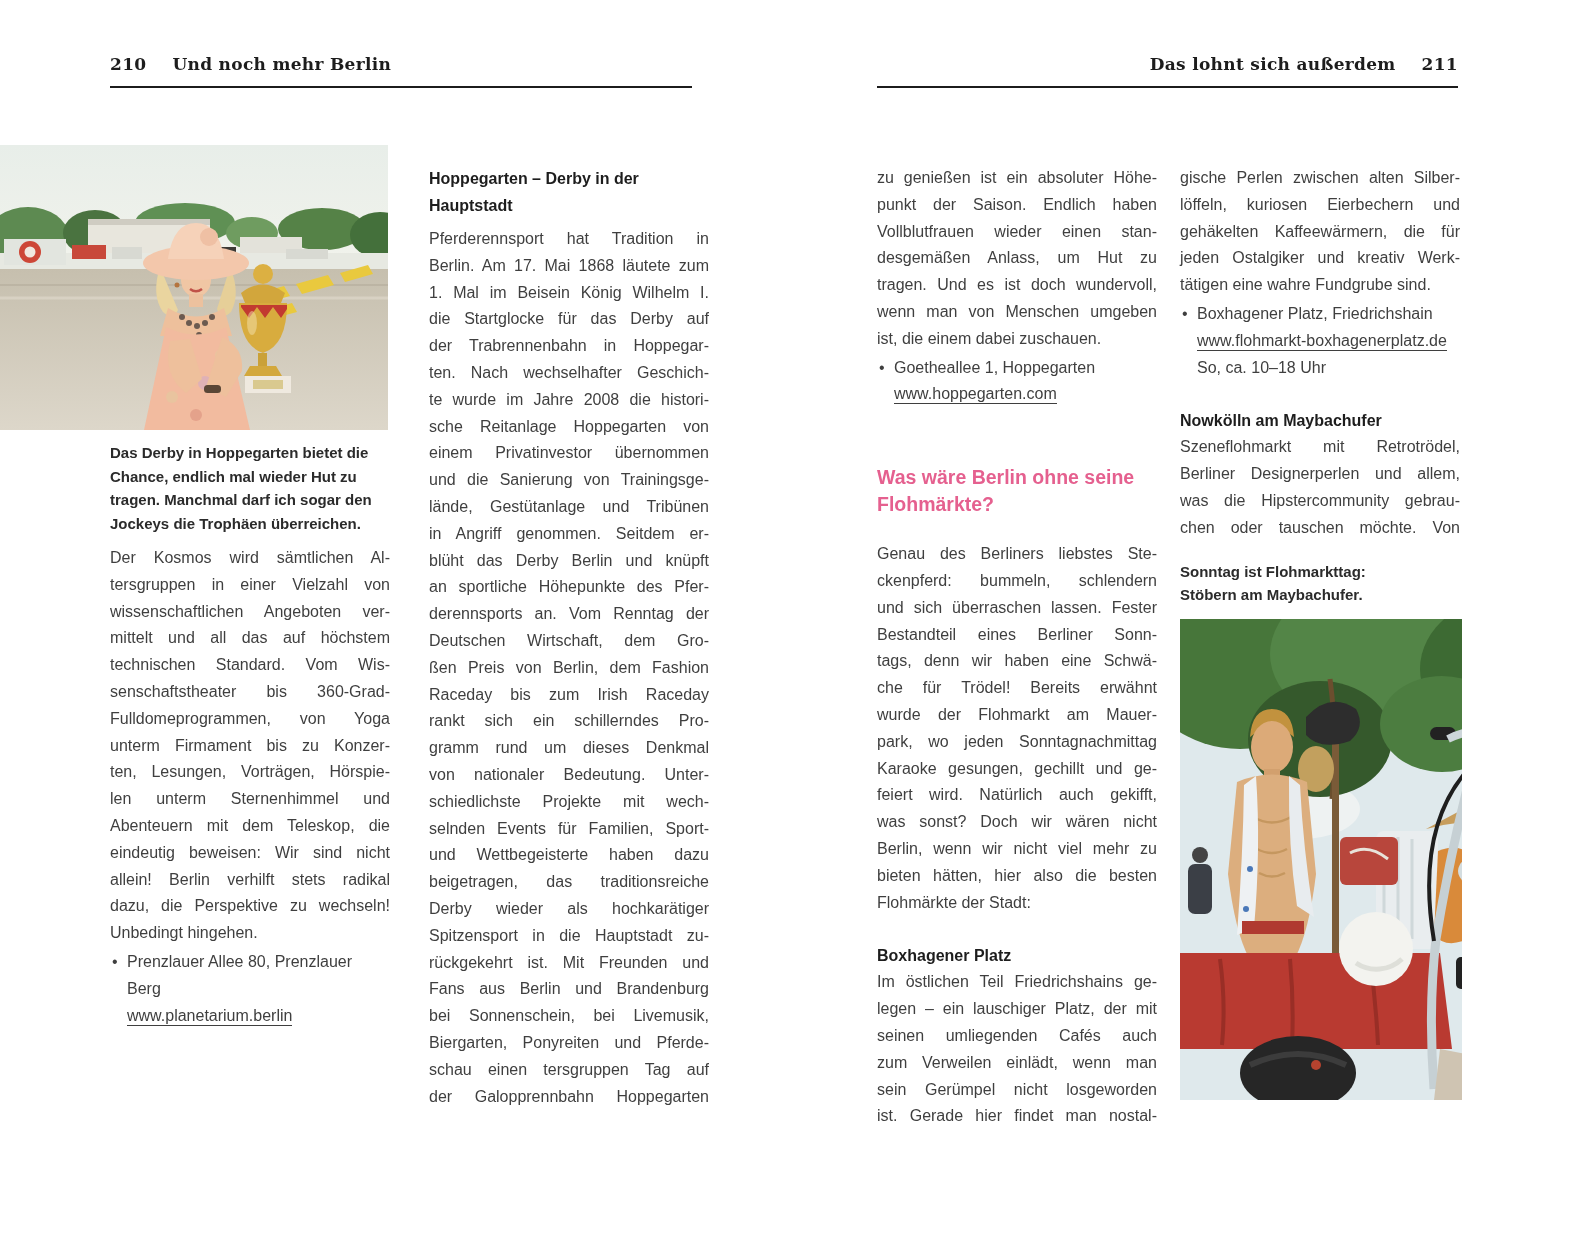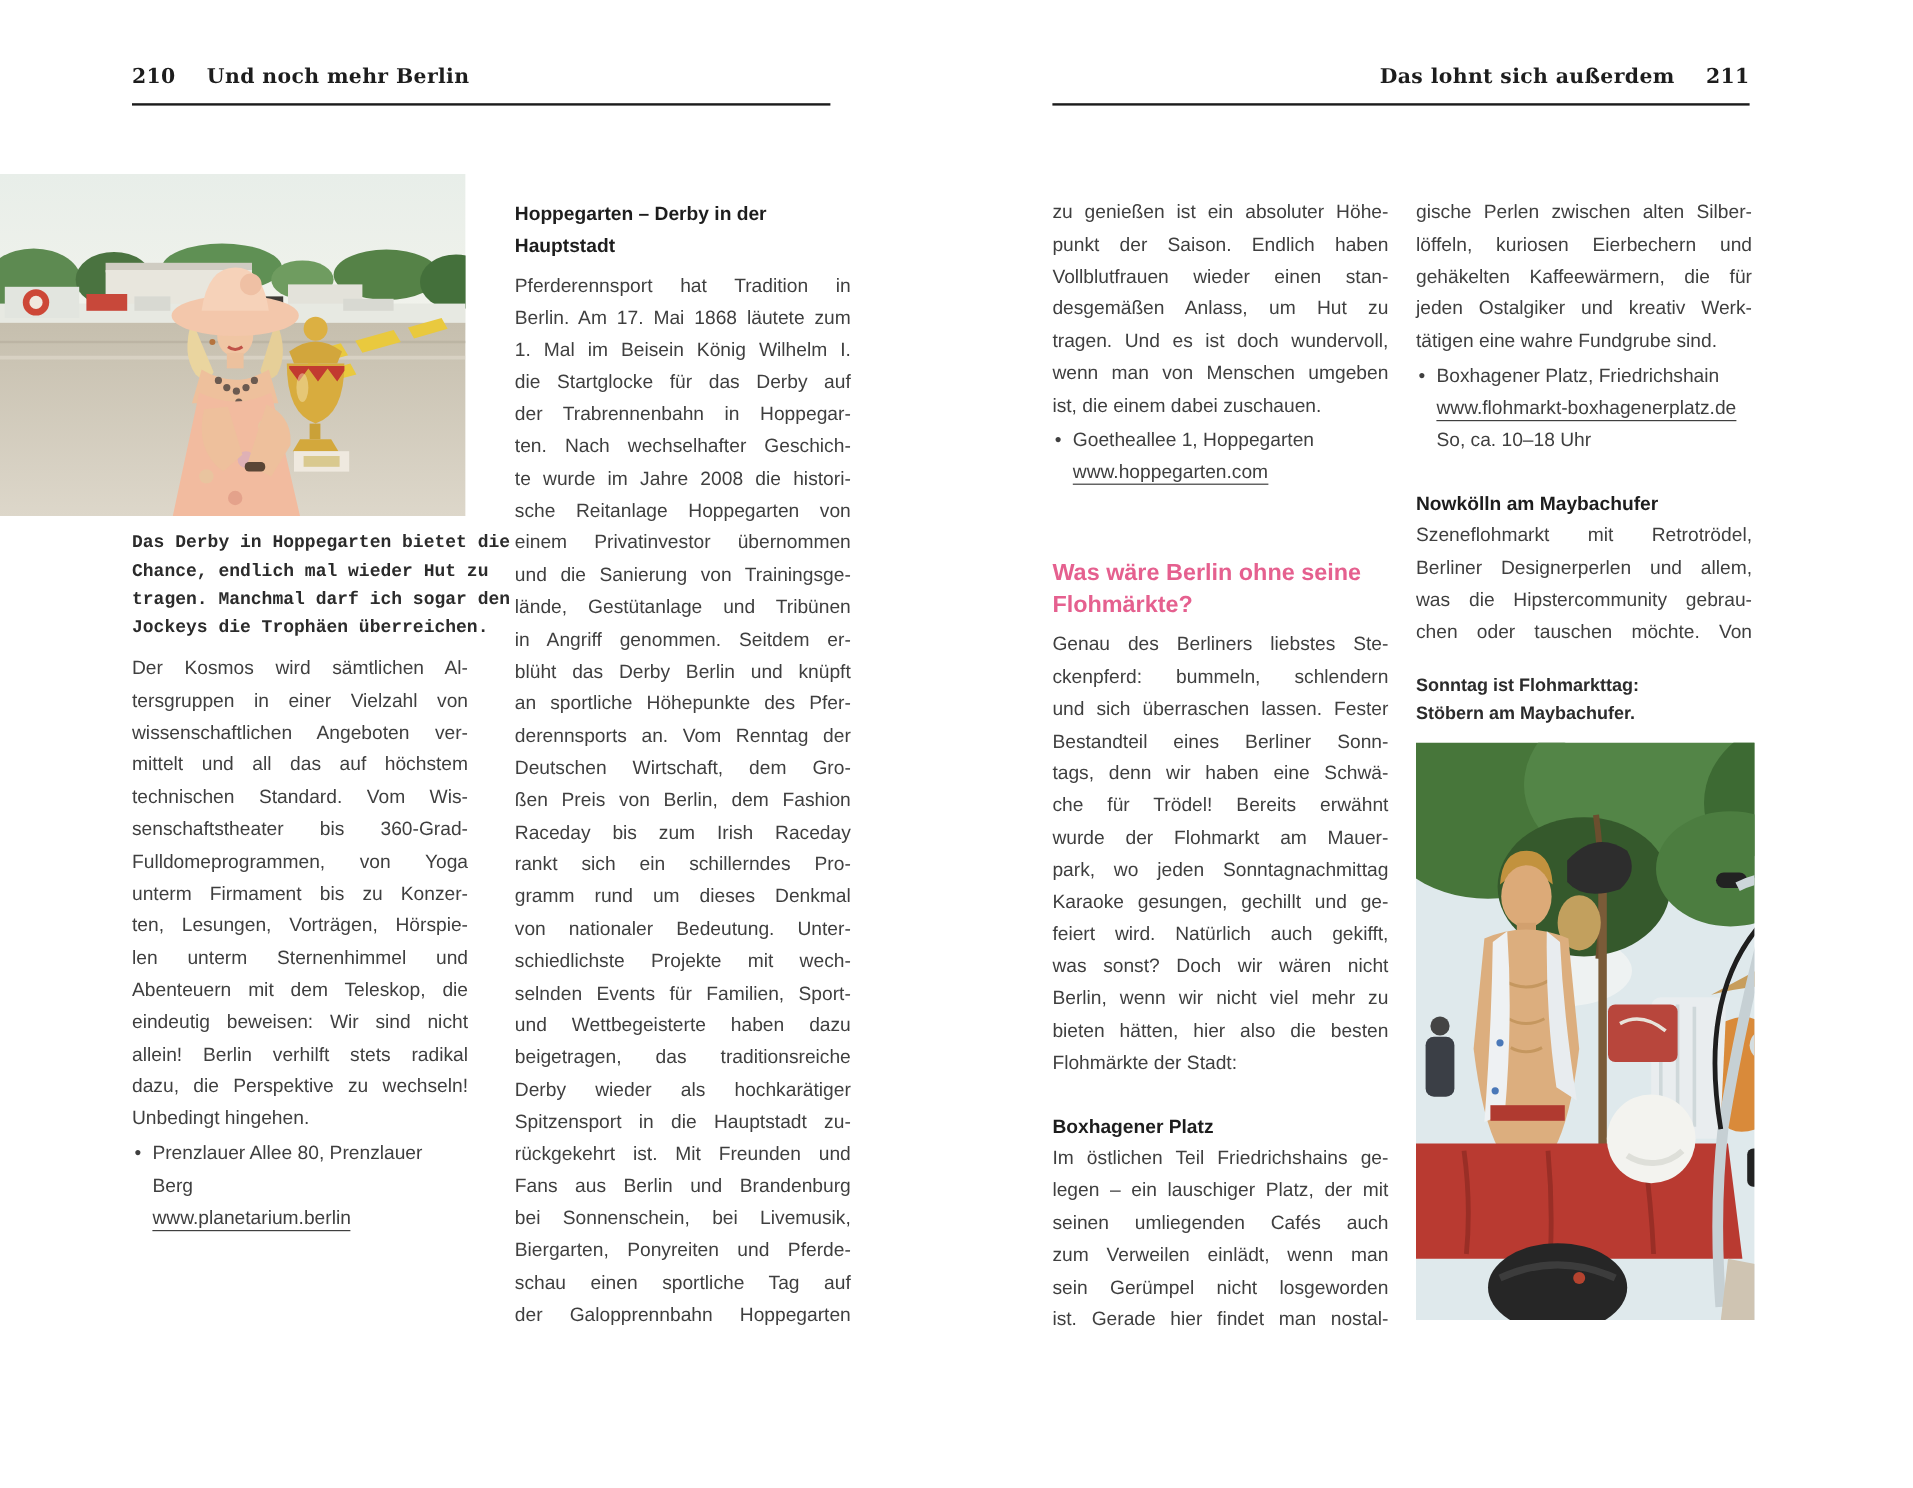--- a/index.html
+++ b/index.html
@@ -23,30 +23,30 @@
   #cap-derby{left:110px;top:441px;width:280px;}
   #col-l1{left:110px;top:545px;} #col-l2{left:413px;top:165px;margin-left:16px;}
   #col-r1{left:877px;top:165px;} #col-r2{left:1180px;top:165px;}
   .tline{line-height:26.8px;white-space:nowrap;}
   .blk-para .tline{white-space:normal;}
   .tline.just{text-align:justify;text-align-last:justify;}
   .blk-heading,.blk-sub{font-weight:bold;color:var(--head,#1d1d1d);}
   .blk-heading .tline,.blk-sub .tline{line-height:27px;}
   .blk-heading{margin-bottom:7px;}
   .blk-sub{margin-top:26px;}
-  .blk-pink{font-weight:bold;color:var(--pink,#e5608f);font-size:19.5px;margin-top:56px;margin-bottom:7px;}
+  .blk-pink{font-weight:bold;color:var(--pink,#e5608f);font-size:19.5px;margin-top:56px;margin-bottom:23px;}
   .blk-pink .tline{line-height:27px;}
   .blk-bullet{position:relative;padding-left:17px;line-height:26.8px;margin-top:2px;}
   .blk-bullet .dot{position:absolute;left:2px;top:0;}
   .blk-link{padding-left:17px;line-height:26.8px;}
   .blk-link .lk{border-bottom:1.5px solid var(--ul,#3f3f3f);padding-bottom:1px;cursor:pointer;}
   .blk-note{padding-left:17px;line-height:26.8px;}
   .blk-caption{font-weight:bold;font-size:15px;color:#2b2b2b;margin-top:18px;}
   .blk-caption .tline{line-height:23.5px;}
-  #cap-derby .blk-caption{margin-top:0;font-family:Liberation Mono, monospace;}
+  #cap-derby .blk-caption{margin-top:0;}
 </style>
 </head>
 <body>
 
 <div id="canvas">
 
   <div class="runhead" id="head-left">
     <span class="num">210</span><span class="ttl">Und noch mehr Berlin</span>
   </div>
   <div class="runhead" id="head-right">
@@ -289,21 +289,21 @@
         <div class="tline just">schiedlichste Projekte mit wech-</div>
         <div class="tline just">selnden Events für Familien, Sport-</div>
         <div class="tline just">und Wettbegeisterte haben dazu</div>
         <div class="tline just">beigetragen, das traditionsreiche</div>
         <div class="tline just">Derby wieder als hochkarätiger</div>
         <div class="tline just">Spitzensport in die Hauptstadt zu-</div>
         <div class="tline just">rückgekehrt ist. Mit Freunden und</div>
         <div class="tline just">Fans aus Berlin und Brandenburg</div>
         <div class="tline just">bei Sonnenschein, bei Livemusik,</div>
         <div class="tline just">Biergarten, Ponyreiten und Pferde-</div>
-        <div class="tline just">schau einen sportliche Tag auf</div>
+        <div class="tline just">schau einen tersgruppen Tag auf</div>
         <div class="tline just">der Galopprennbahn Hoppegarten</div>
       </div>
     </div>
   <div class="col" id="col-r1">
       <div class="blk-para">
         <div class="tline just">zu genießen ist ein absoluter Höhe-</div>
         <div class="tline just">punkt der Saison. Endlich haben</div>
         <div class="tline just">Vollblutfrauen wieder einen stan-</div>
         <div class="tline just">desgemäßen Anlass, um Hut zu</div>
         <div class="tline just">tragen. Und es ist doch wundervoll,</div>

